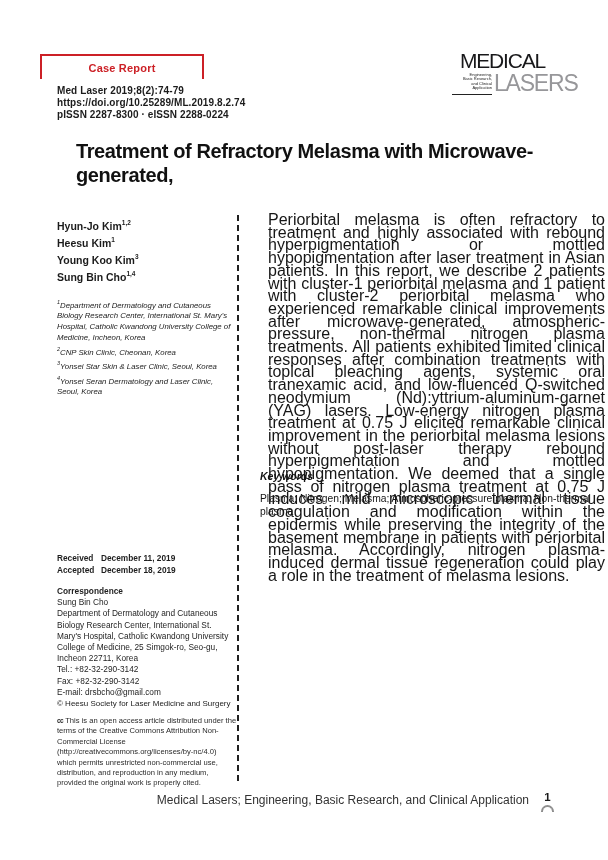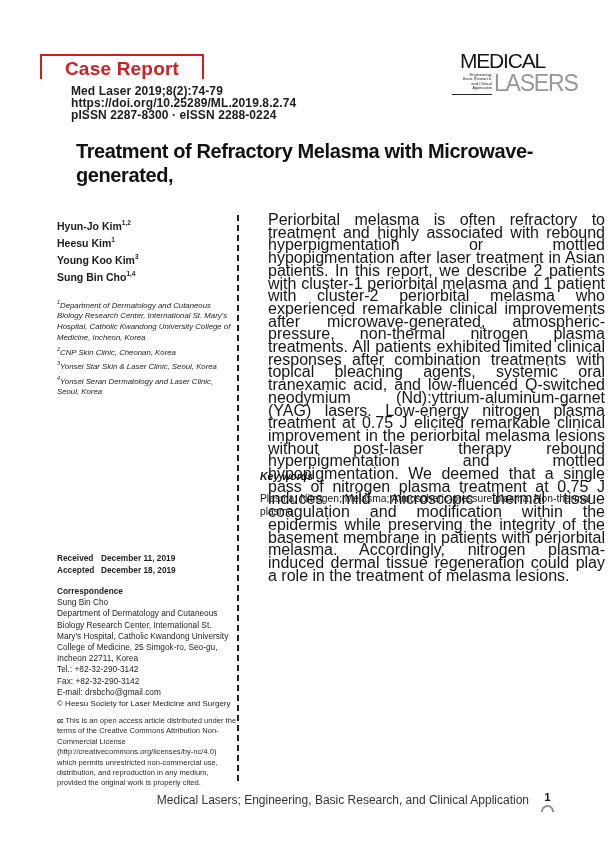--- a/index.html
+++ b/index.html
@@ -6,22 +6,22 @@
   .page{
     position:relative;width:608px;height:860px;background:#ffffff;overflow:hidden;
     font-family:"Liberation Sans",sans-serif;color:#1a1a1a;
   }
   
   .badge-box{
     position:absolute;left:40px;top:54px;width:164px;height:25px;
     border:2px solid #cc2026;border-bottom:none;box-sizing:border-box;
     text-align:center;
   }
-  .badge-text{font-size:19px;font-weight:700;color:#cc2026;letter-spacing:0.2px;line-height:25px;}
-  .citation{position:absolute;left:57px;top:85px;font-size:12px;font-weight:700;line-height:12px;color:#1c1c1c;letter-spacing:0.1px;margin-left:14px;}
+  .badge-text{font-size:11px;font-weight:700;color:#cc2026;letter-spacing:0.2px;line-height:25px;}
+  .citation{position:absolute;left:57px;top:85px;font-size:10px;font-weight:700;line-height:12px;color:#1c1c1c;letter-spacing:0.1px;}
   .logo{position:absolute;left:452px;top:50px;width:136px;}
   .logo-medical{font-size:21px;font-weight:400;color:#18181a;letter-spacing:-1.2px;margin-left:8px;line-height:22px;}
   .logo-row{display:flex;align-items:flex-end;margin-top:0px;}
   .logo-tagline{width:40px;text-align:right;font-size:4px;line-height:4.6px;color:#222;padding-bottom:3px;border-bottom:1px solid #222;}
   .logo-lasers{font-size:23px;font-weight:400;color:#97979a;letter-spacing:-1.2px;line-height:23px;margin-left:2px;}
   
   .title{position:absolute;left:56px;top:139px;width:545px;font-size:20px;line-height:24px;font-weight:700;color:#111;letter-spacing:-0.4px;margin-left:20px;}
   
   .separator{position:absolute;left:237px;top:215px;height:566px;border-left:2px dashed #1f1f1f;}
   .authors{position:absolute;left:57px;top:216px;font-size:10.5px;font-weight:700;line-height:14.5px;color:#1b1b1b;}

